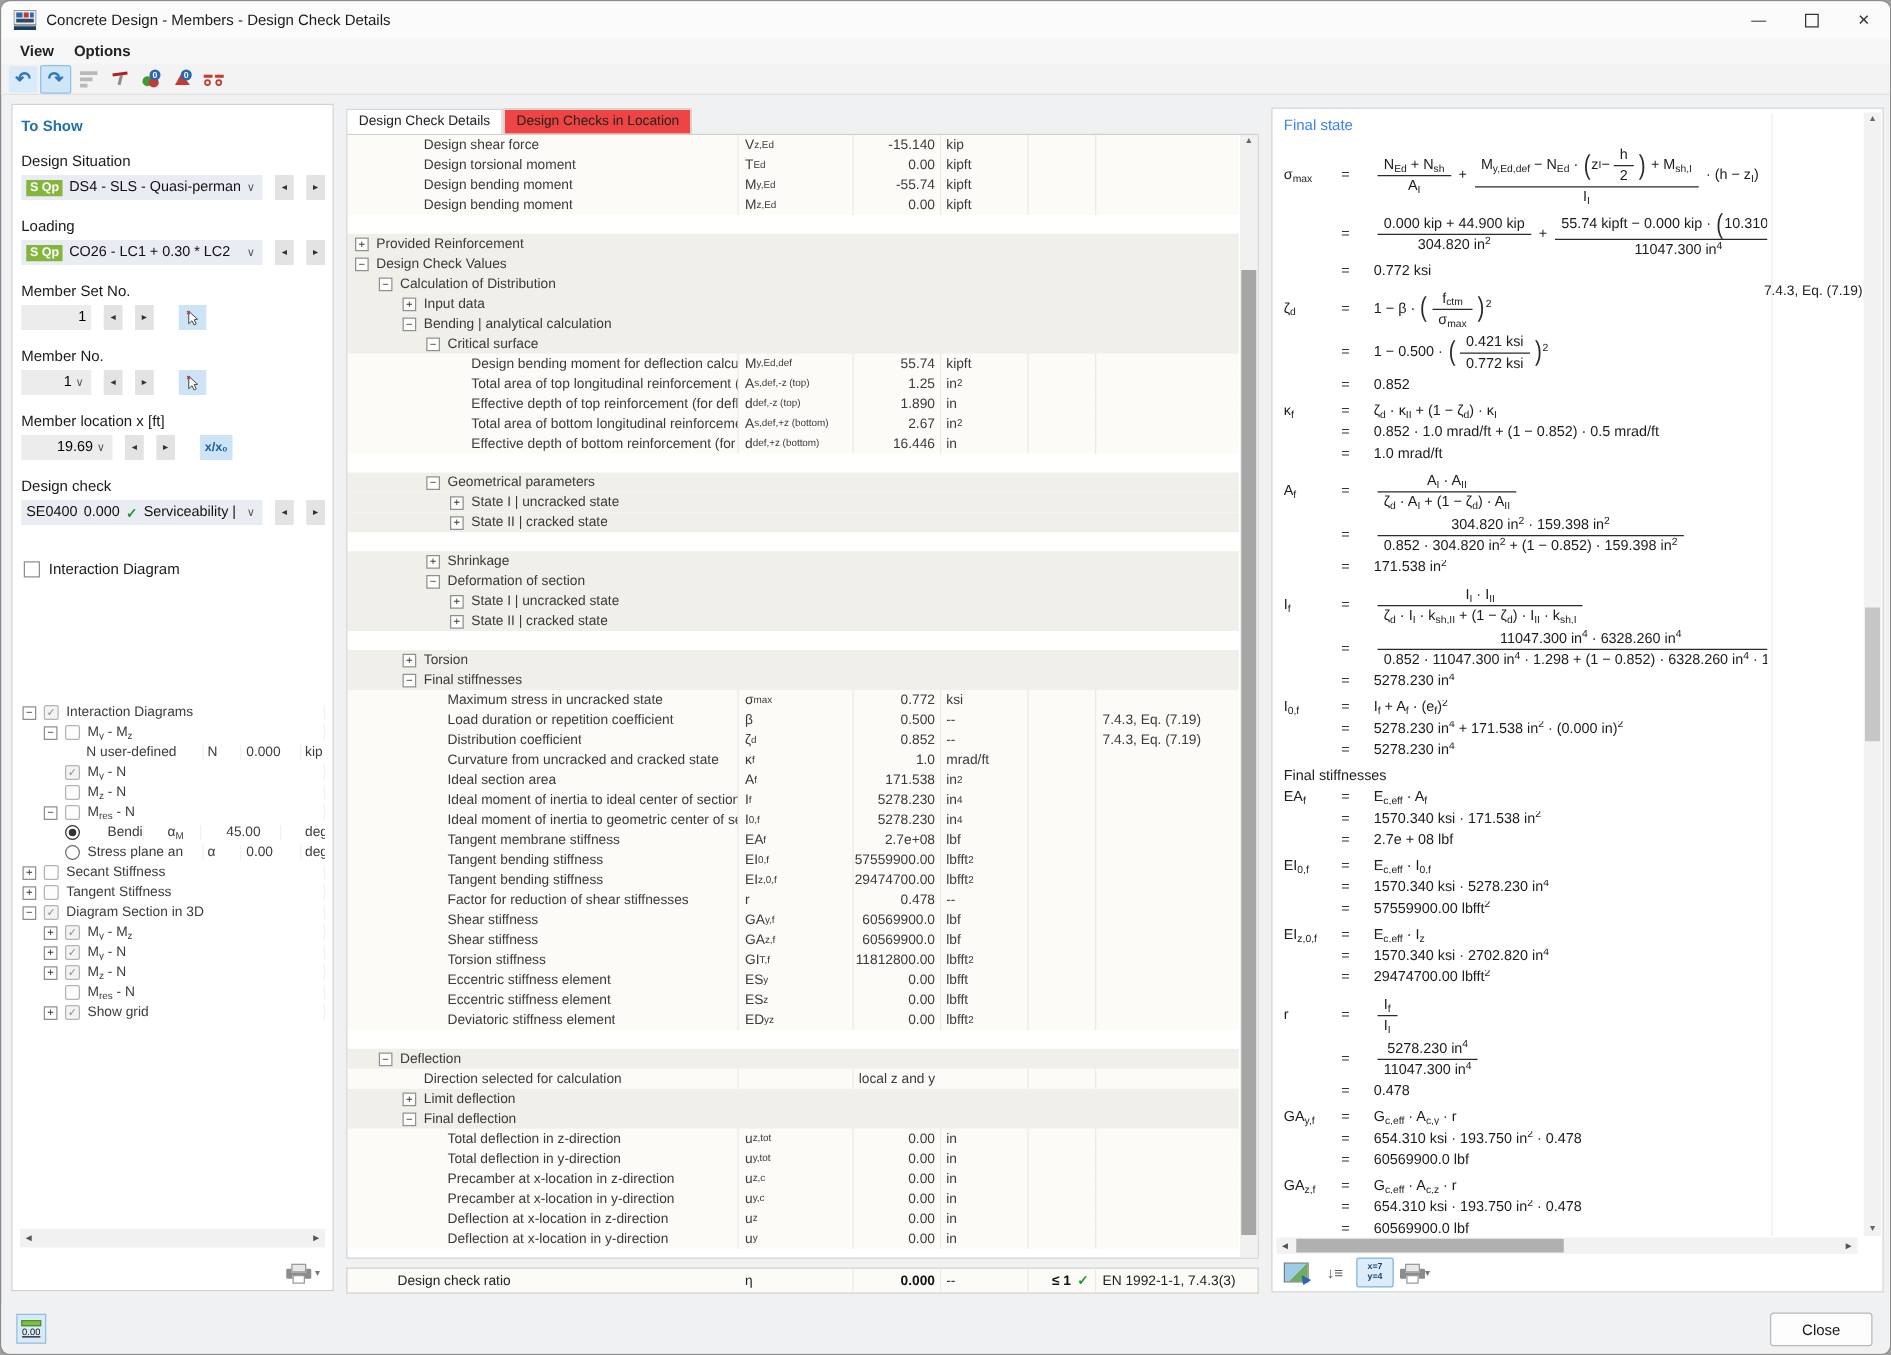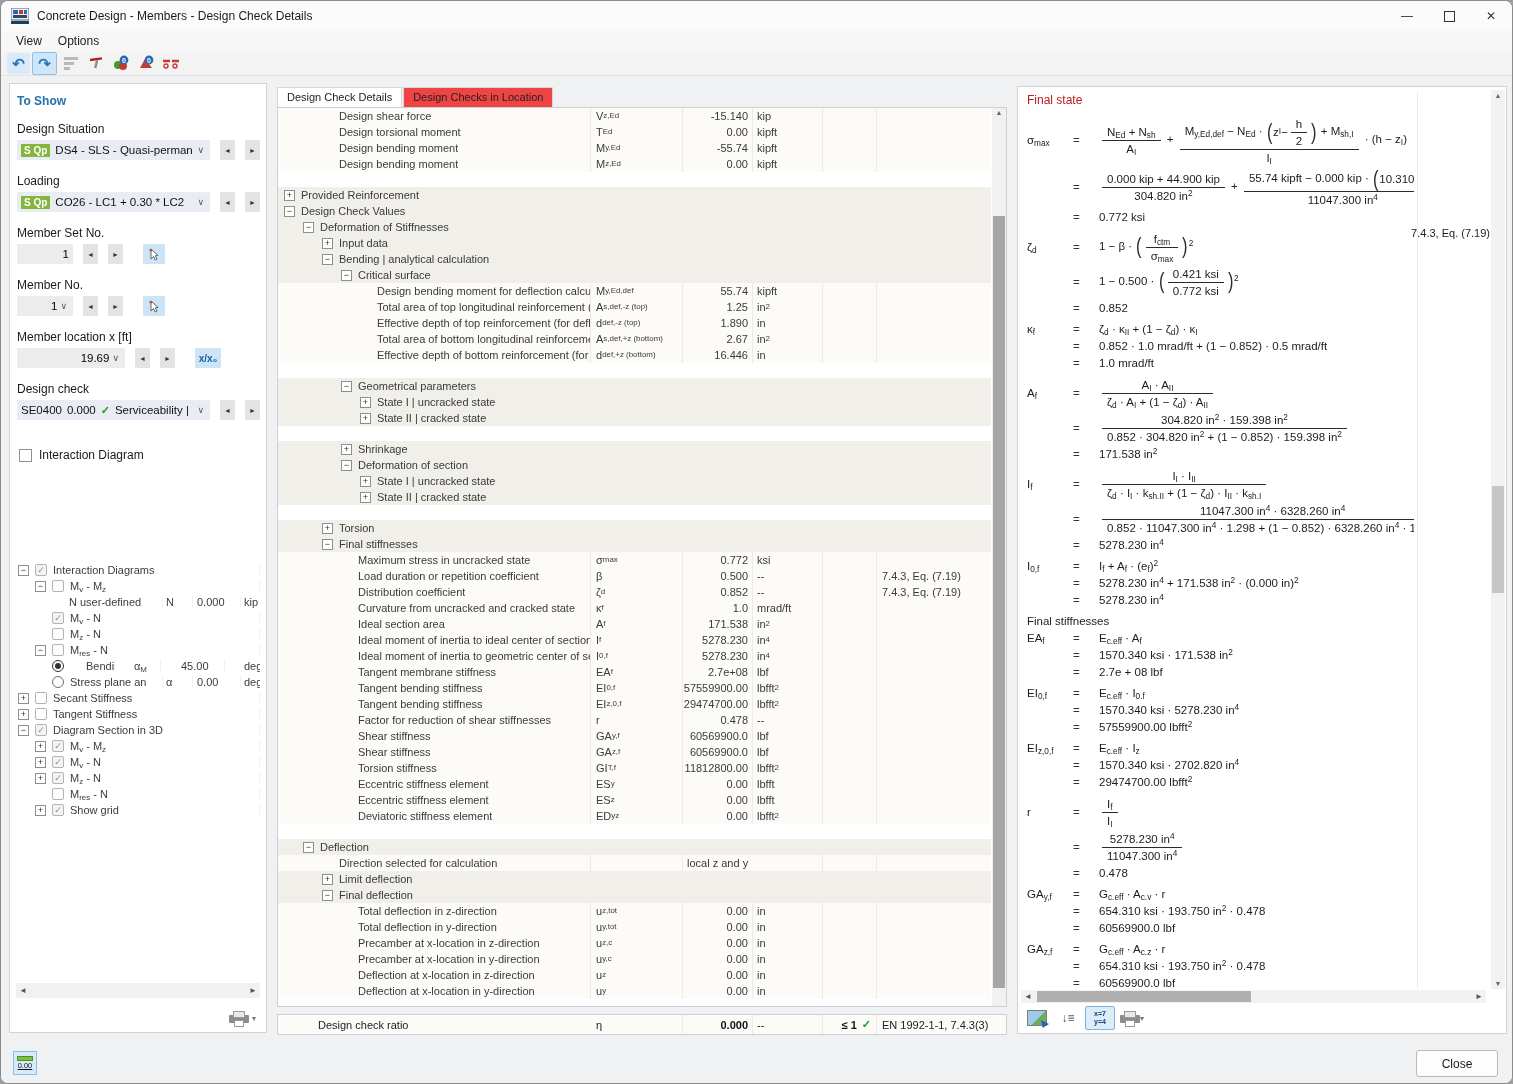--- a/index.html
+++ b/index.html
@@ -10,21 +10,21 @@
   .titlebar{position:absolute;left:0;top:0;right:0;height:30px;background:#fbfbfb;
     display:flex;align-items:center;border-bottom:1px solid #ededed;}
   .app-icon{width:18px;height:16px;margin:0 8px 0 10px;display:inline-block;}
   .title{font-size:12px;color:#1a1a1a;}
   .winbtns{margin-left:auto;display:flex;height:30px;}
   .winbtn{width:42px;height:30px;display:flex;align-items:center;justify-content:center;
     font-size:12px;color:#333;cursor:default;}
   .winbtn.max span{display:inline-block;width:9px;height:9px;border:1px solid #333;}
   .menubar{position:absolute;left:0;top:30px;right:0;height:20px;background:#f7f7f7;
     display:flex;align-items:center;gap:2px;padding-left:8px;}
-  .menuitem{font-size:12px;color:#222;padding:2px 7px;}
+  .menuitem{font-size:12px;color:#222;padding:2px 7px;font-weight:bold;}
   .toolbar{position:absolute;left:0;top:50px;right:0;height:24px;background:#f3f3f3;
     border-bottom:1px solid #e2e2e2;display:flex;align-items:center;padding-left:6px;gap:2px;}
   .tbtn{width:23px;height:21px;display:flex;align-items:center;justify-content:center;border-radius:2px;}
   .tbtn.hl{background:#d9eafa;}
   .tbtn.hlb{background:#cfe5f8;border:1px solid #8fc0e8;}
   .arrowglyph{font-size:15px;color:#2f77b5;font-weight:bold;line-height:1;}
   .graybars{display:flex;flex-direction:column;gap:2px;align-items:flex-start;}
   .graybars i{display:block;height:3px;background:#b9b9b9;}
   
   .panel{position:absolute;background:#fff;border:1px solid #d2d2d2;box-sizing:border-box;}
@@ -107,21 +107,21 @@
   .c-ref{width:114px;flex:none;padding-left:5px;white-space:nowrap;overflow:hidden;box-sizing:border-box;}
   .mid-vscroll{position:absolute;right:1px;top:21px;bottom:31px;width:14px;background:#f1f1f1;}
   .mid-vscroll .thumb{position:absolute;left:1px;right:1px;top:12%;height:86%;background:#a6a6a6;}
   .mid-vscroll .ua{position:absolute;top:1px;left:0;right:0;text-align:center;font-size:7px;color:#666;}
   .ratio-row{position:absolute;left:0;right:0;bottom:2px;height:21px;background:#fcfbf8;
     border:1px solid #cfcfcf;display:flex;align-items:center;font-size:11px;color:#222;
     padding-right:15px;box-sizing:border-box;}
   .ratio-row .c-desc{padding-left:40px;}
   .bold{font-weight:bold;color:#111;}
   
-  .f-head{position:absolute;left:9px;top:6px;font-size:12px;color:#b91c1c;}
+  .f-head{position:absolute;left:9px;top:6px;font-size:12px;color:#3b82f6;}
   .formula-scroll{position:absolute;left:9px;top:24px;right:92px;bottom:46px;overflow:hidden;
     font-size:11.5px;color:#1c1c1c;}
   .refdivider{position:absolute;right:88px;top:4px;bottom:44px;border-left:1px solid #ececec;}
   .refnote{position:absolute;right:16px;top:140px;font-size:11px;color:#222;white-space:nowrap;}
   .fblock{margin:2px 0 9px 0;}
   .fline{white-space:nowrap;margin:5px 0;display:flex;align-items:center;}
   .flab{width:46px;flex:none;}
   .feq{width:26px;flex:none;color:#333;}
   .fexpr{flex:1;min-width:0;overflow:hidden;}
   .fsubhead{font-size:11.5px;color:#222;margin:9px 0 4px 0;}
@@ -286,21 +286,21 @@
       <div class="pickbtn">
         <svg class="cursor-svg" width="14" height="14" viewBox="0 0 14 14">
           <path d="M4 2 L4 12 L6.6 9.6 L8.3 13 L10 12.1 L8.3 8.8 L11 8.4 Z" fill="#fff" stroke="#444" stroke-width="0.8"></path>
           <text x="2" y="5" font-size="6" fill="#c22" font-weight="bold" font-family="Liberation Sans, sans-serif">×</text>
         </svg>
       </div>
     </div>
 
     <div class="lp-label">Member location x [ft]</div>
     <div class="lp-row">
-      <div class="numbox withchev" style="width:108px">
+      <div class="numbox withchev" style="width:73px">
         <span style="flex:1;text-align:right;padding-right:3px">19.69</span>
         <span class="chev">∨</span>
       </div>
       <div class="navbtn">◄</div>
       <div class="navbtn">►</div>
       <div class="xx0btn">x/x₀</div>
     </div>
 
     <div class="lp-label">Design check</div>
     <div class="lp-row">
@@ -476,21 +476,21 @@
         </div>
         <div class="trow group">
           <div class="c-desc" style="padding-left: 6px;">
             <span class="expander">−</span>
             <span class="tlabel">Design Check Values</span>
           </div>
         </div>
         <div class="trow group">
           <div class="c-desc" style="padding-left: 25px;">
             <span class="expander">−</span>
-            <span class="tlabel">Deformation of Stiffnesses</span>
+            <span class="tlabel">Calculation of Distribution</span>
           </div>
         </div>
         <div class="trow group">
           <div class="c-desc" style="padding-left: 44px;">
             <span class="expander">+</span>
             <span class="tlabel">Input data</span>
           </div>
         </div>
         <div class="trow group">
           <div class="c-desc" style="padding-left: 44px;">

